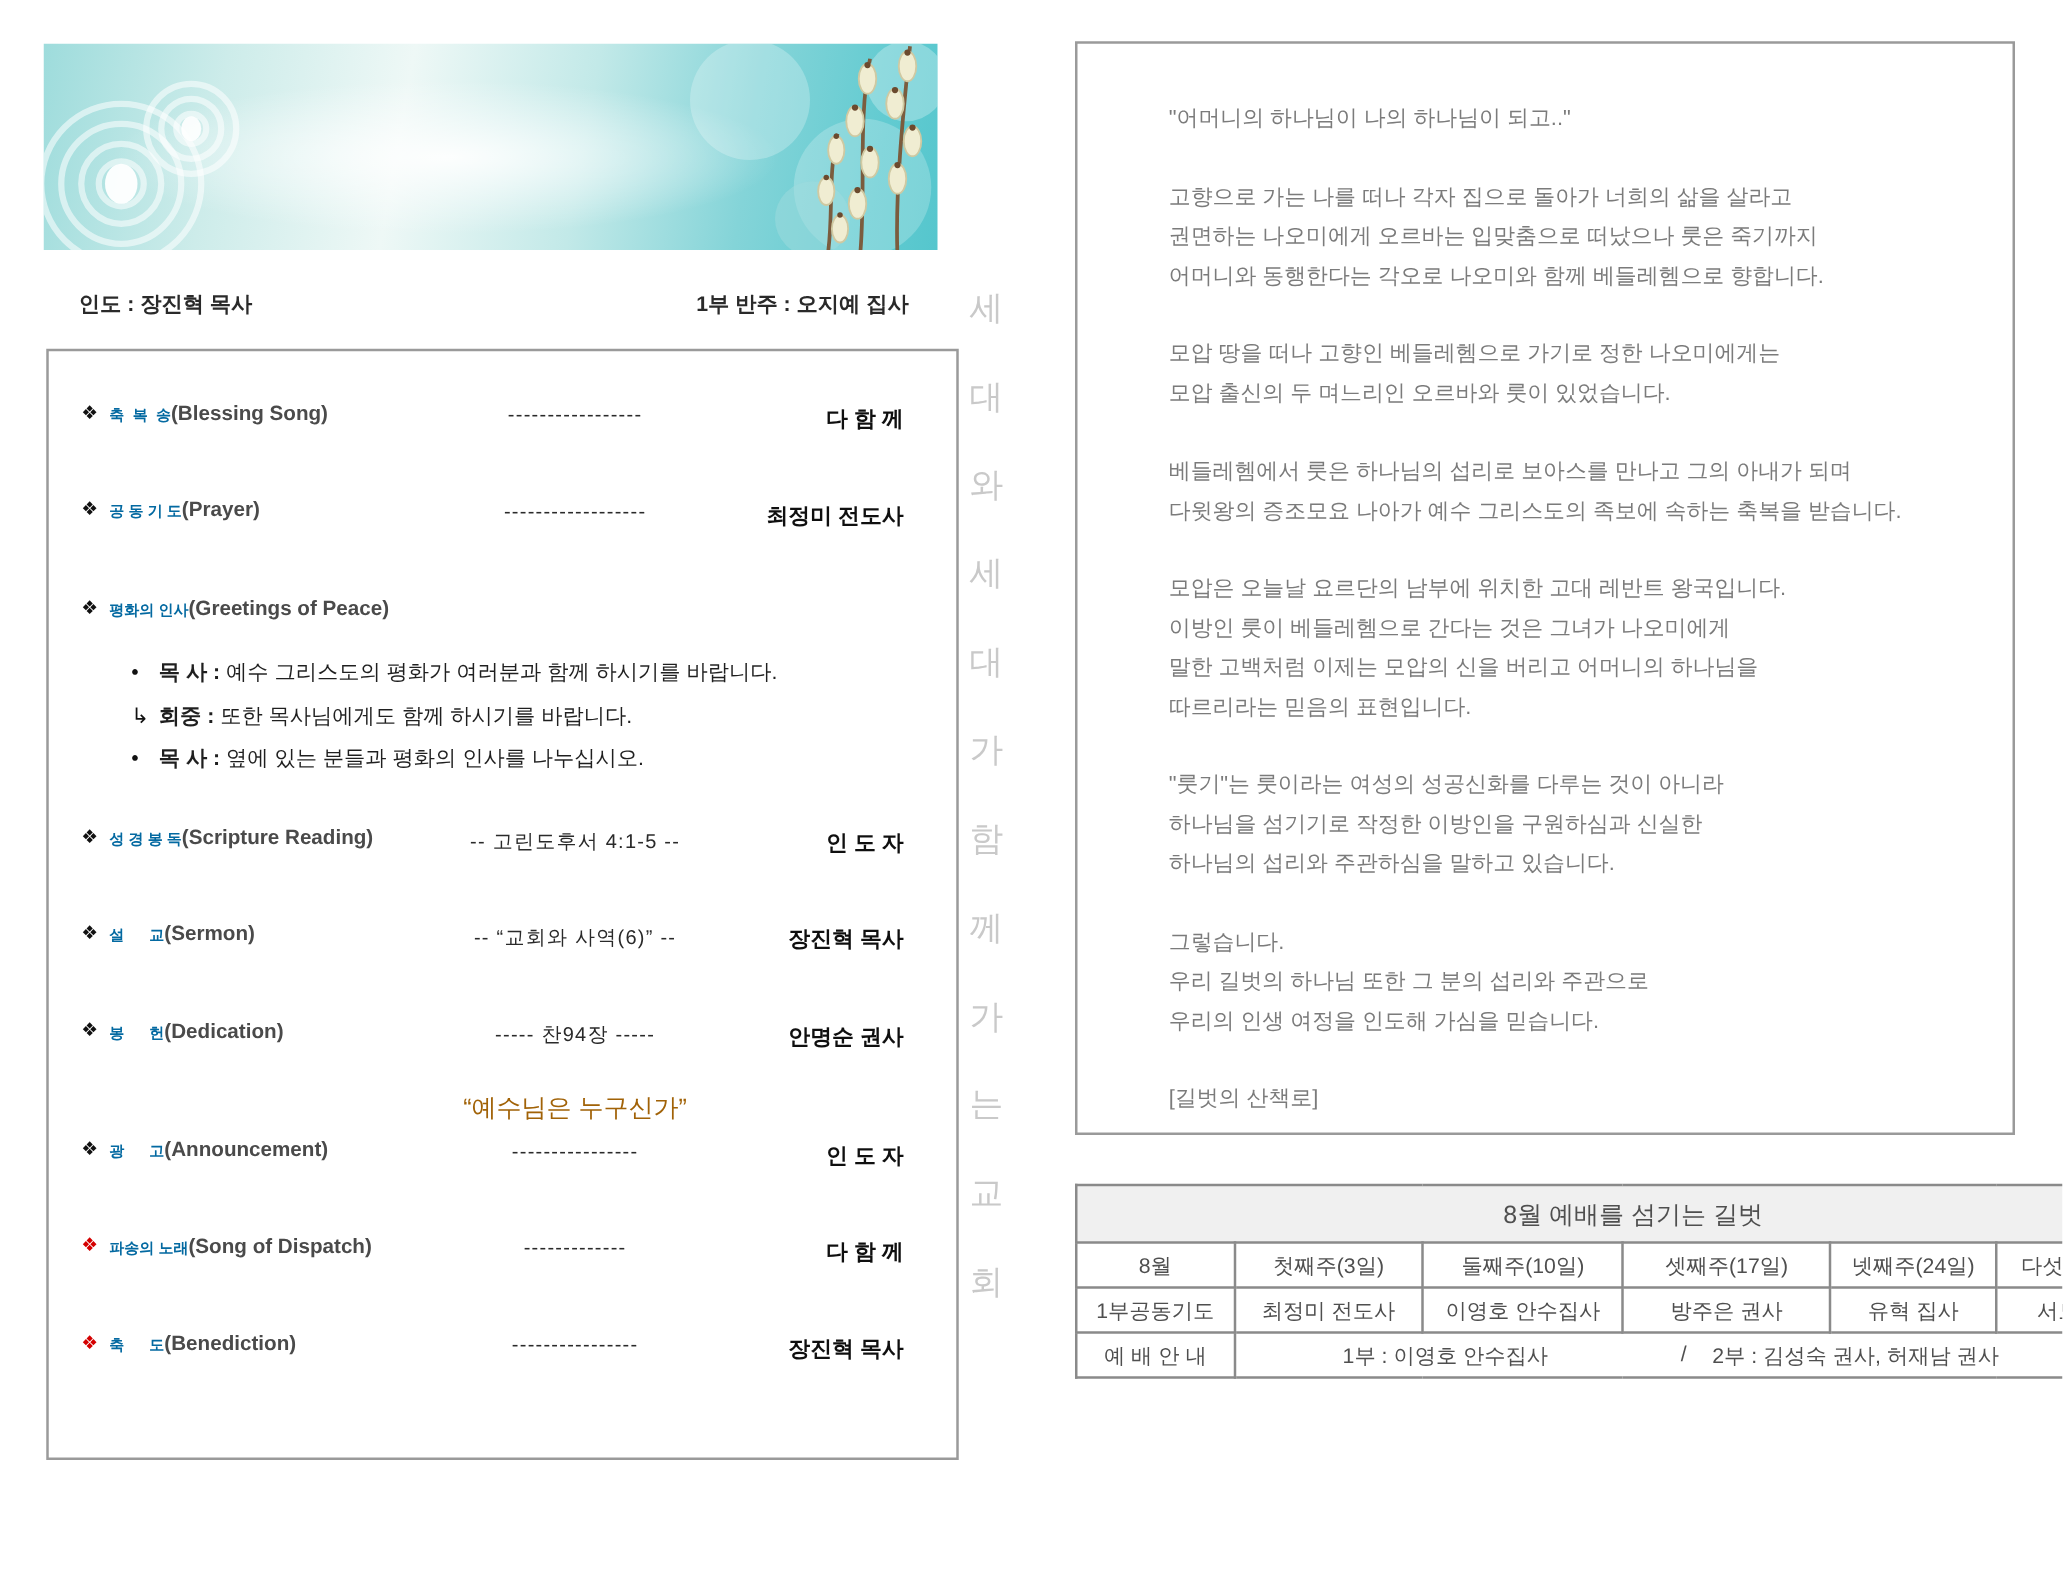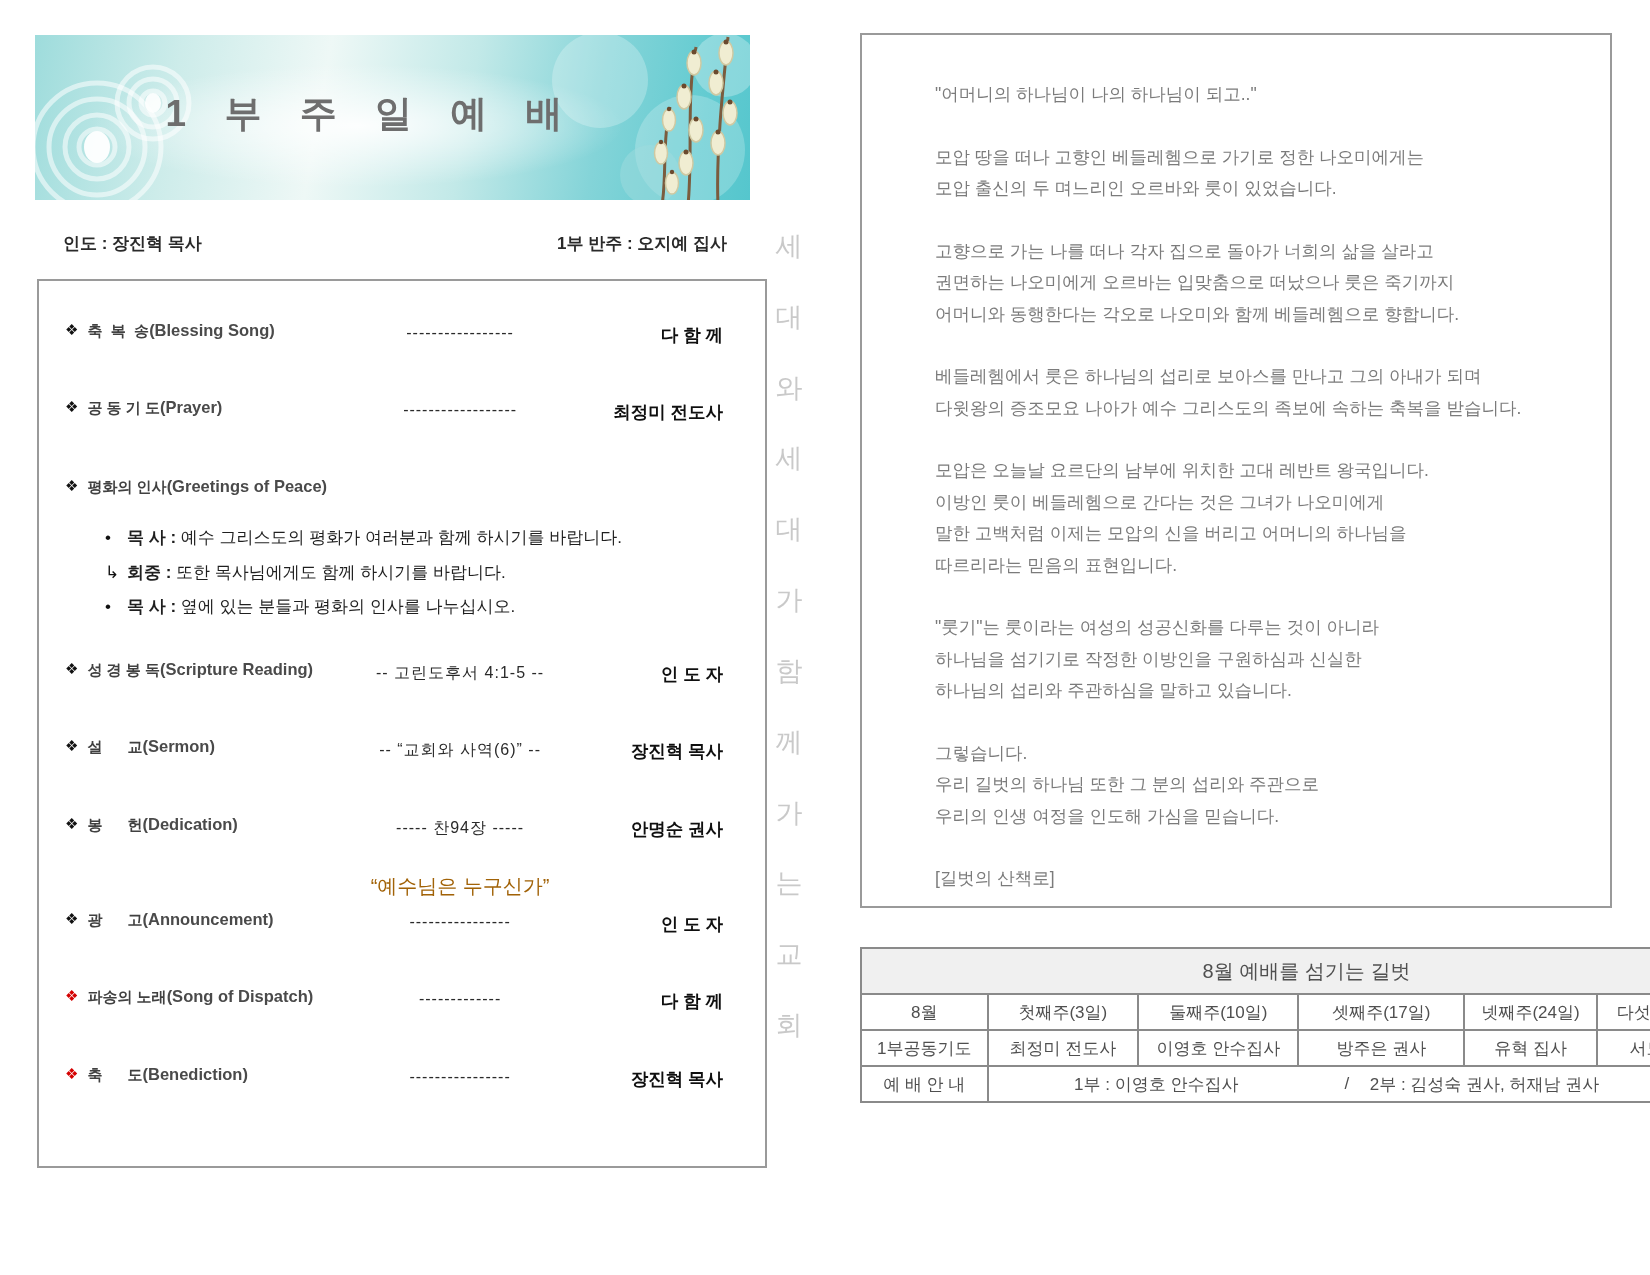--- a/index.html
+++ b/index.html
@@ -21,21 +21,21 @@
     position:absolute;left:47%;top:50%;transform:translate(-50%,-58%);
     font-size:37px;font-weight:bold;color:#6e6e6e;letter-spacing:14px;white-space:pre;
   }
   
   #info-line{position:absolute;left:63px;top:232px;width:664px;display:flex;justify-content:space-between;
     font-size:17px;font-weight:600;color:#2a2a2a;}
   
   #order-box{position:absolute;left:37px;top:279px;width:730px;height:889px;border:2px solid #9a9a9a;box-sizing:border-box;}
   .order-row{position:absolute;left:0;width:100%;height:28px;box-sizing:border-box;padding-left:26px;}
   .bullet{font-size:15px;vertical-align:1px;margin-right:9px;}
-  .ko{font-size:15px;font-weight:bold;color:#404040;white-space:pre;}
+  .ko{font-size:12px;font-weight:bold;color:#0369a1;white-space:pre;}
   .en{font-size:16.5px;color:#4a4a4a;font-weight:bold;}
   .mid{position:absolute;left:58%;top:3px;transform:translateX(-50%);font-size:16px;color:#2a2a2a;
     letter-spacing:1px;white-space:pre;}
   .pname{position:absolute;right:42px;top:2px;font-size:17.5px;font-weight:600;color:#0f0f0f;white-space:pre;}
   .sub-row{position:absolute;left:66px;height:26px;font-size:17px;color:#1f1f1f;}
   .sub-marker{display:inline-block;width:22px;color:#111;}
   .sub-role{font-weight:bold;white-space:pre;}
   .song-line{position:absolute;left:58%;transform:translateX(-50%);font-size:20px;color:#a16207;white-space:pre;margin-top:16px;}
   
   #motto{position:absolute;left:770px;top:228px;width:38px;height:815px;display:flex;flex-direction:column;
@@ -105,21 +105,20 @@
         <circle cx="178" cy="97" r="2.5"></circle>
           <circle cx="154" cy="17" r="2.5"></circle>
           <circle cx="144" cy="51" r="2.5"></circle>
         <circle cx="156" cy="84" r="2.5"></circle>
           <circle cx="146" cy="117" r="2.5"></circle>
           <circle cx="129" cy="74" r="2.2"></circle>
         <circle cx="121" cy="107" r="2.2"></circle>
           <circle cx="132" cy="137" r="2.2"></circle>
       </g>
     </svg>
-    <div class="banner-title">1 부 주 일 예 배</div>
   </div>
 
   <div id="info-line">
     <span>인도 : 장진혁 목사</span>
     <span>1부 반주 : 오지예 집사</span>
   </div>
 
   <div id="order-box">
 
     <div class="order-row" style="top:40px">
@@ -198,25 +197,25 @@
     <span>함</span>
     <span>께</span>
     <span>가</span>
     <span>는</span>
     <span>교</span>
     <span>회</span>
   </div>
 
   <div id="devotional">
     <p>"어머니의 하나님이 나의 하나님이 되고.."</p>
-    <p>모압 땅을 떠나 고향인 베들레헴으로 가기로 정한 나오미에게는
-모압 출신의 두 며느리인 오르바와 룻이 있었습니다.</p>
     <p>고향으로 가는 나를 떠나 각자 집으로 돌아가 너희의 삶을 살라고
 권면하는 나오미에게 오르바는 입맞춤으로 떠났으나 룻은 죽기까지
 어머니와 동행한다는 각오로 나오미와 함께 베들레헴으로 향합니다.</p>
+    <p>모압 땅을 떠나 고향인 베들레헴으로 가기로 정한 나오미에게는
+모압 출신의 두 며느리인 오르바와 룻이 있었습니다.</p>
     <p>베들레헴에서 룻은 하나님의 섭리로 보아스를 만나고 그의 아내가 되며
 다윗왕의 증조모요 나아가 예수 그리스도의 족보에 속하는 축복을 받습니다.</p>
     <p>모압은 오늘날 요르단의 남부에 위치한 고대 레반트 왕국입니다.
 이방인 룻이 베들레헴으로 간다는 것은 그녀가 나오미에게
 말한 고백처럼 이제는 모압의 신을 버리고 어머니의 하나님을
 따르리라는 믿음의 표현입니다.</p>
     <p>"룻기"는 룻이라는 여성의 성공신화를 다루는 것이 아니라
 하나님을 섬기기로 작정한 이방인을 구원하심과 신실한
 하나님의 섭리와 주관하심을 말하고 있습니다.</p>
     <p>그렇습니다.

